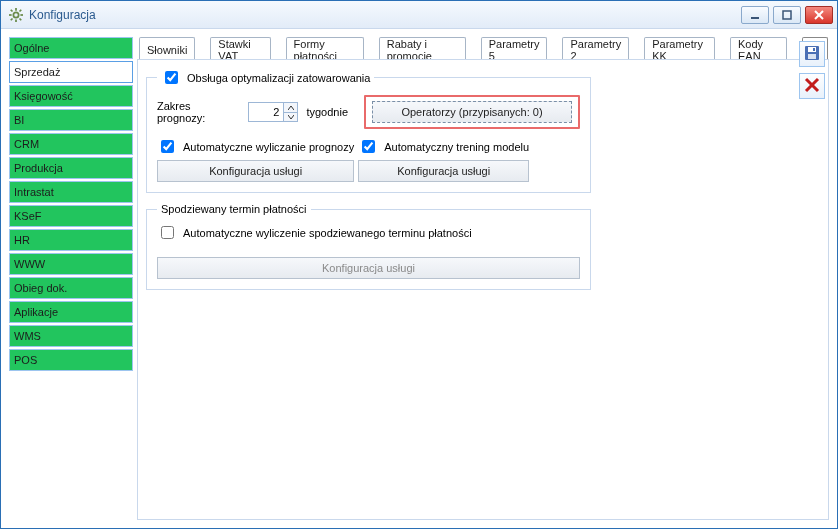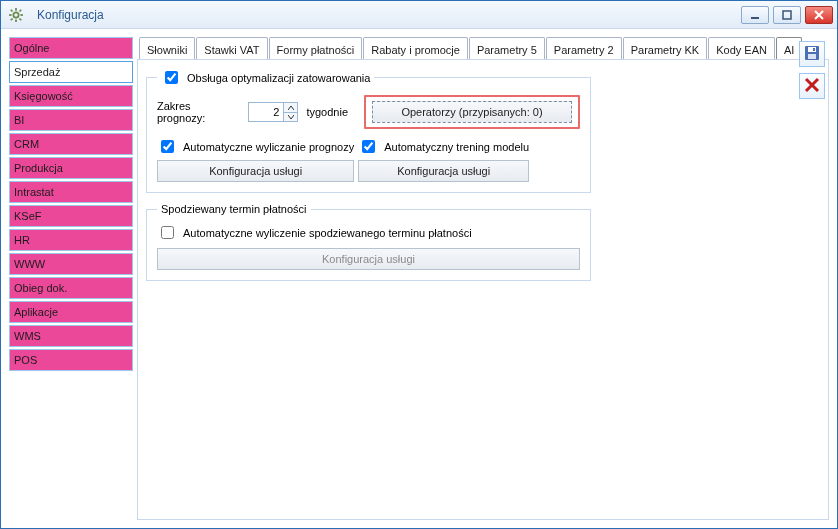--- a/index.html
+++ b/index.html
@@ -10,49 +10,49 @@
     background: #fff;
     display: flex; flex-direction: column;
     position: relative;
   }
   .titlebar {
     height: 28px; background: linear-gradient(to bottom, #f5f9fe 0%, #e2ecf8 100%);
     display: flex; align-items: center; justify-content: space-between;
     padding: 0 4px; border-bottom: 1px solid #c9d8ec;
   }
   .title-left { display: flex; align-items: center; gap: 6px; padding-left: 4px; }
-  .title-text { color: #2a5a8f; font-size: 12px; margin-left: 8px; }
+  .title-text { color: #2a5a8f; font-size: 12px; }
   .win-controls { display: flex; gap: 4px; }
   .win-btn {
     width: 28px; height: 18px;
     background: linear-gradient(to bottom, #f8fbff 0%, #dbe8f6 100%);
     border: 1px solid #8aa9cc;
     border-radius: 2px;
     display: flex; align-items: center; justify-content: center;
     cursor: default;
   }
   .win-btn.close-btn { background: linear-gradient(to bottom, #f48a7f 0%, #d9352b 100%); border-color: #a52e26; }
   .win-btn svg { width: 12px; height: 12px; }
   .content {
     flex: 1; display: flex; padding: 8px; gap: 4px;
   }
   .sidebar {
     width: 124px; display: flex; flex-direction: column; gap: 2px;
   }
   .side-item {
-    height: 22px; border: 1px solid #9dc5ef; background: #ec4899;
+    height: 22px; border: 1px solid #9dc5ef; background: #22c55e;
     display: flex; align-items: center; padding-left: 4px;
     color: #1c1c1c; cursor: default;
   }
   .side-item.selected { background: #fff; border: 1px solid #5a9fe5; font-weight: normal; }
   .main {
     flex: 1; display: flex; flex-direction: column; position: relative;
   }
   .tabbar {
-    display: flex; gap: 0; height: 22px; margin-left: 2px;
+    display: flex; gap: 14px; height: 22px; margin-left: 2px;
   }
   .tab {
     border: 1px solid #a7b5c6; border-bottom: none;
     background: #fff; padding: 2px 7px 0 7px;
     display: flex; align-items: center; cursor: default;
     color: #1c1c1c; margin-right: 1px;
     border-top-left-radius: 2px; border-top-right-radius: 2px;
   }
   .tab.selected { background: #fff; border-color: #888; }
   .panel {
@@ -280,21 +280,21 @@
                   <span>Konfiguracja usługi</span>
                 </span>
             </div>
           </div>
         </fieldset>
 
         <fieldset class="group" style="width: 445px;">
           <legend>
             <span>Spodziewany termin płatności</span>
           </legend>
-          <div class="col" style="gap:6px;">
+          <div class="col" style="gap:15px;">
             <label class="cb">
               <input type="checkbox" style="">
               <span>Automatyczne wyliczenie spodziewanego terminu płatności</span>
             </label>
             <span class="btn disabled">
                 <span>Konfiguracja usługi</span>
               </span>
           </div>
         </fieldset>
 

